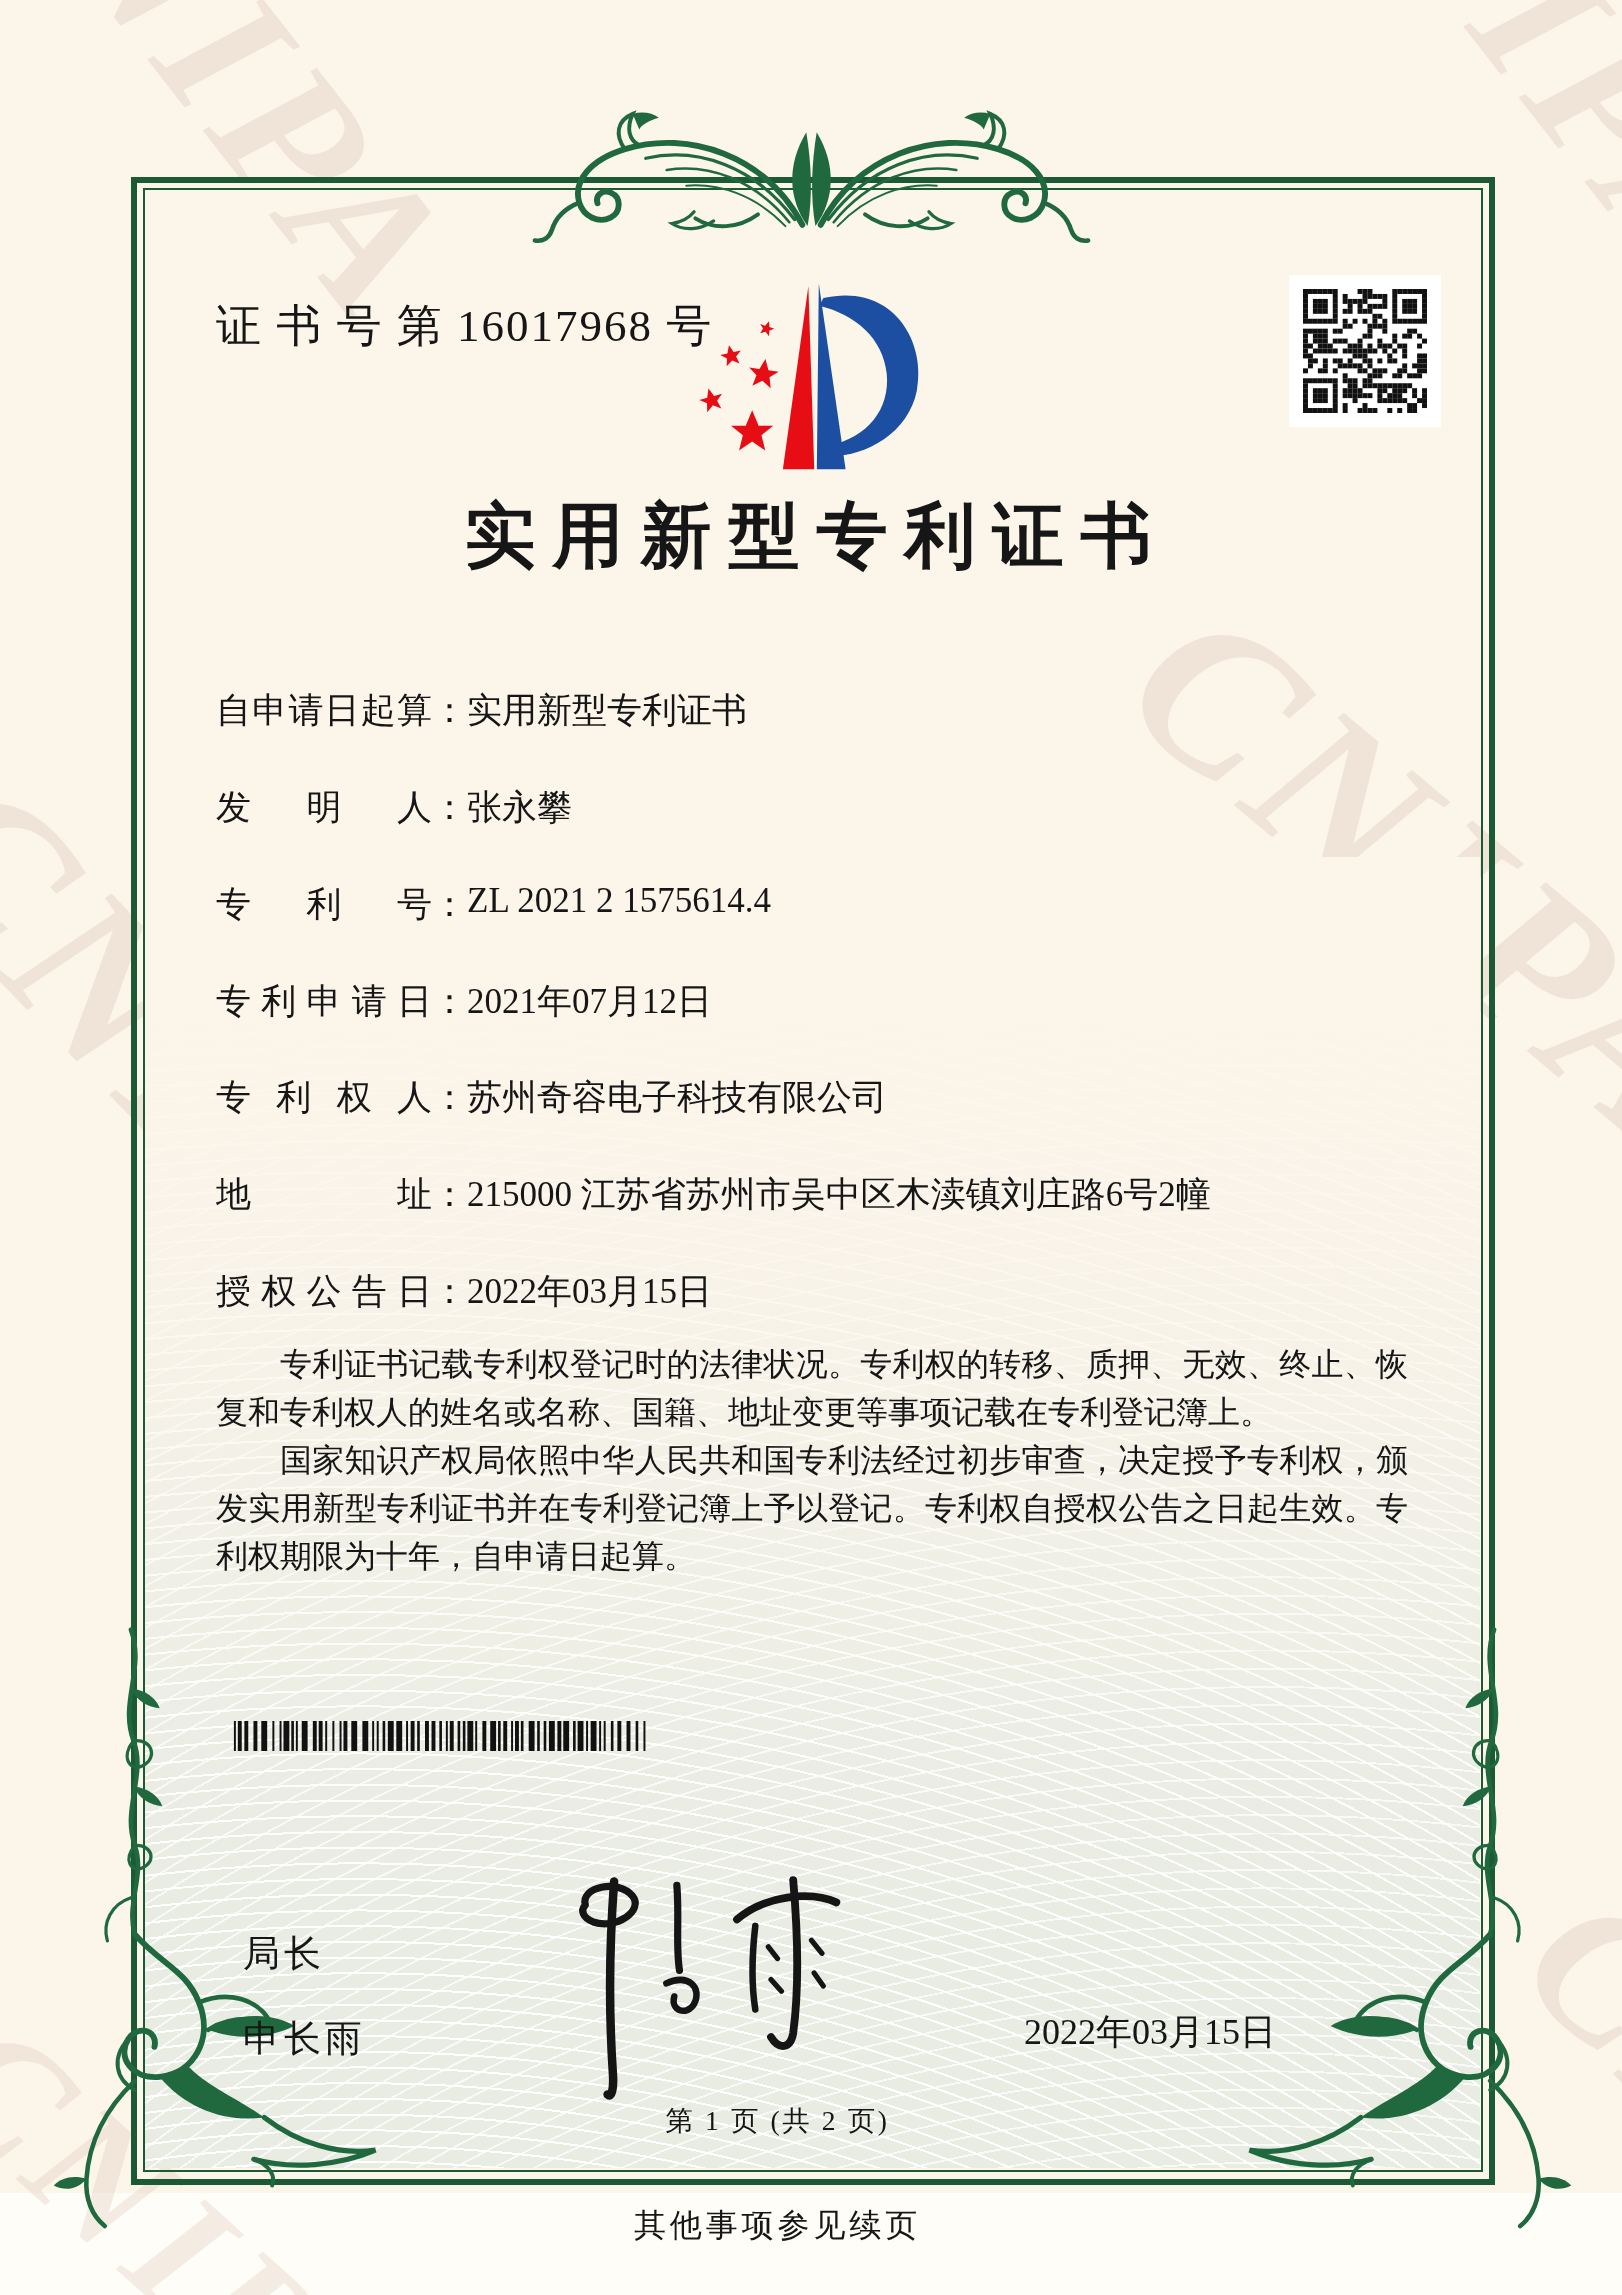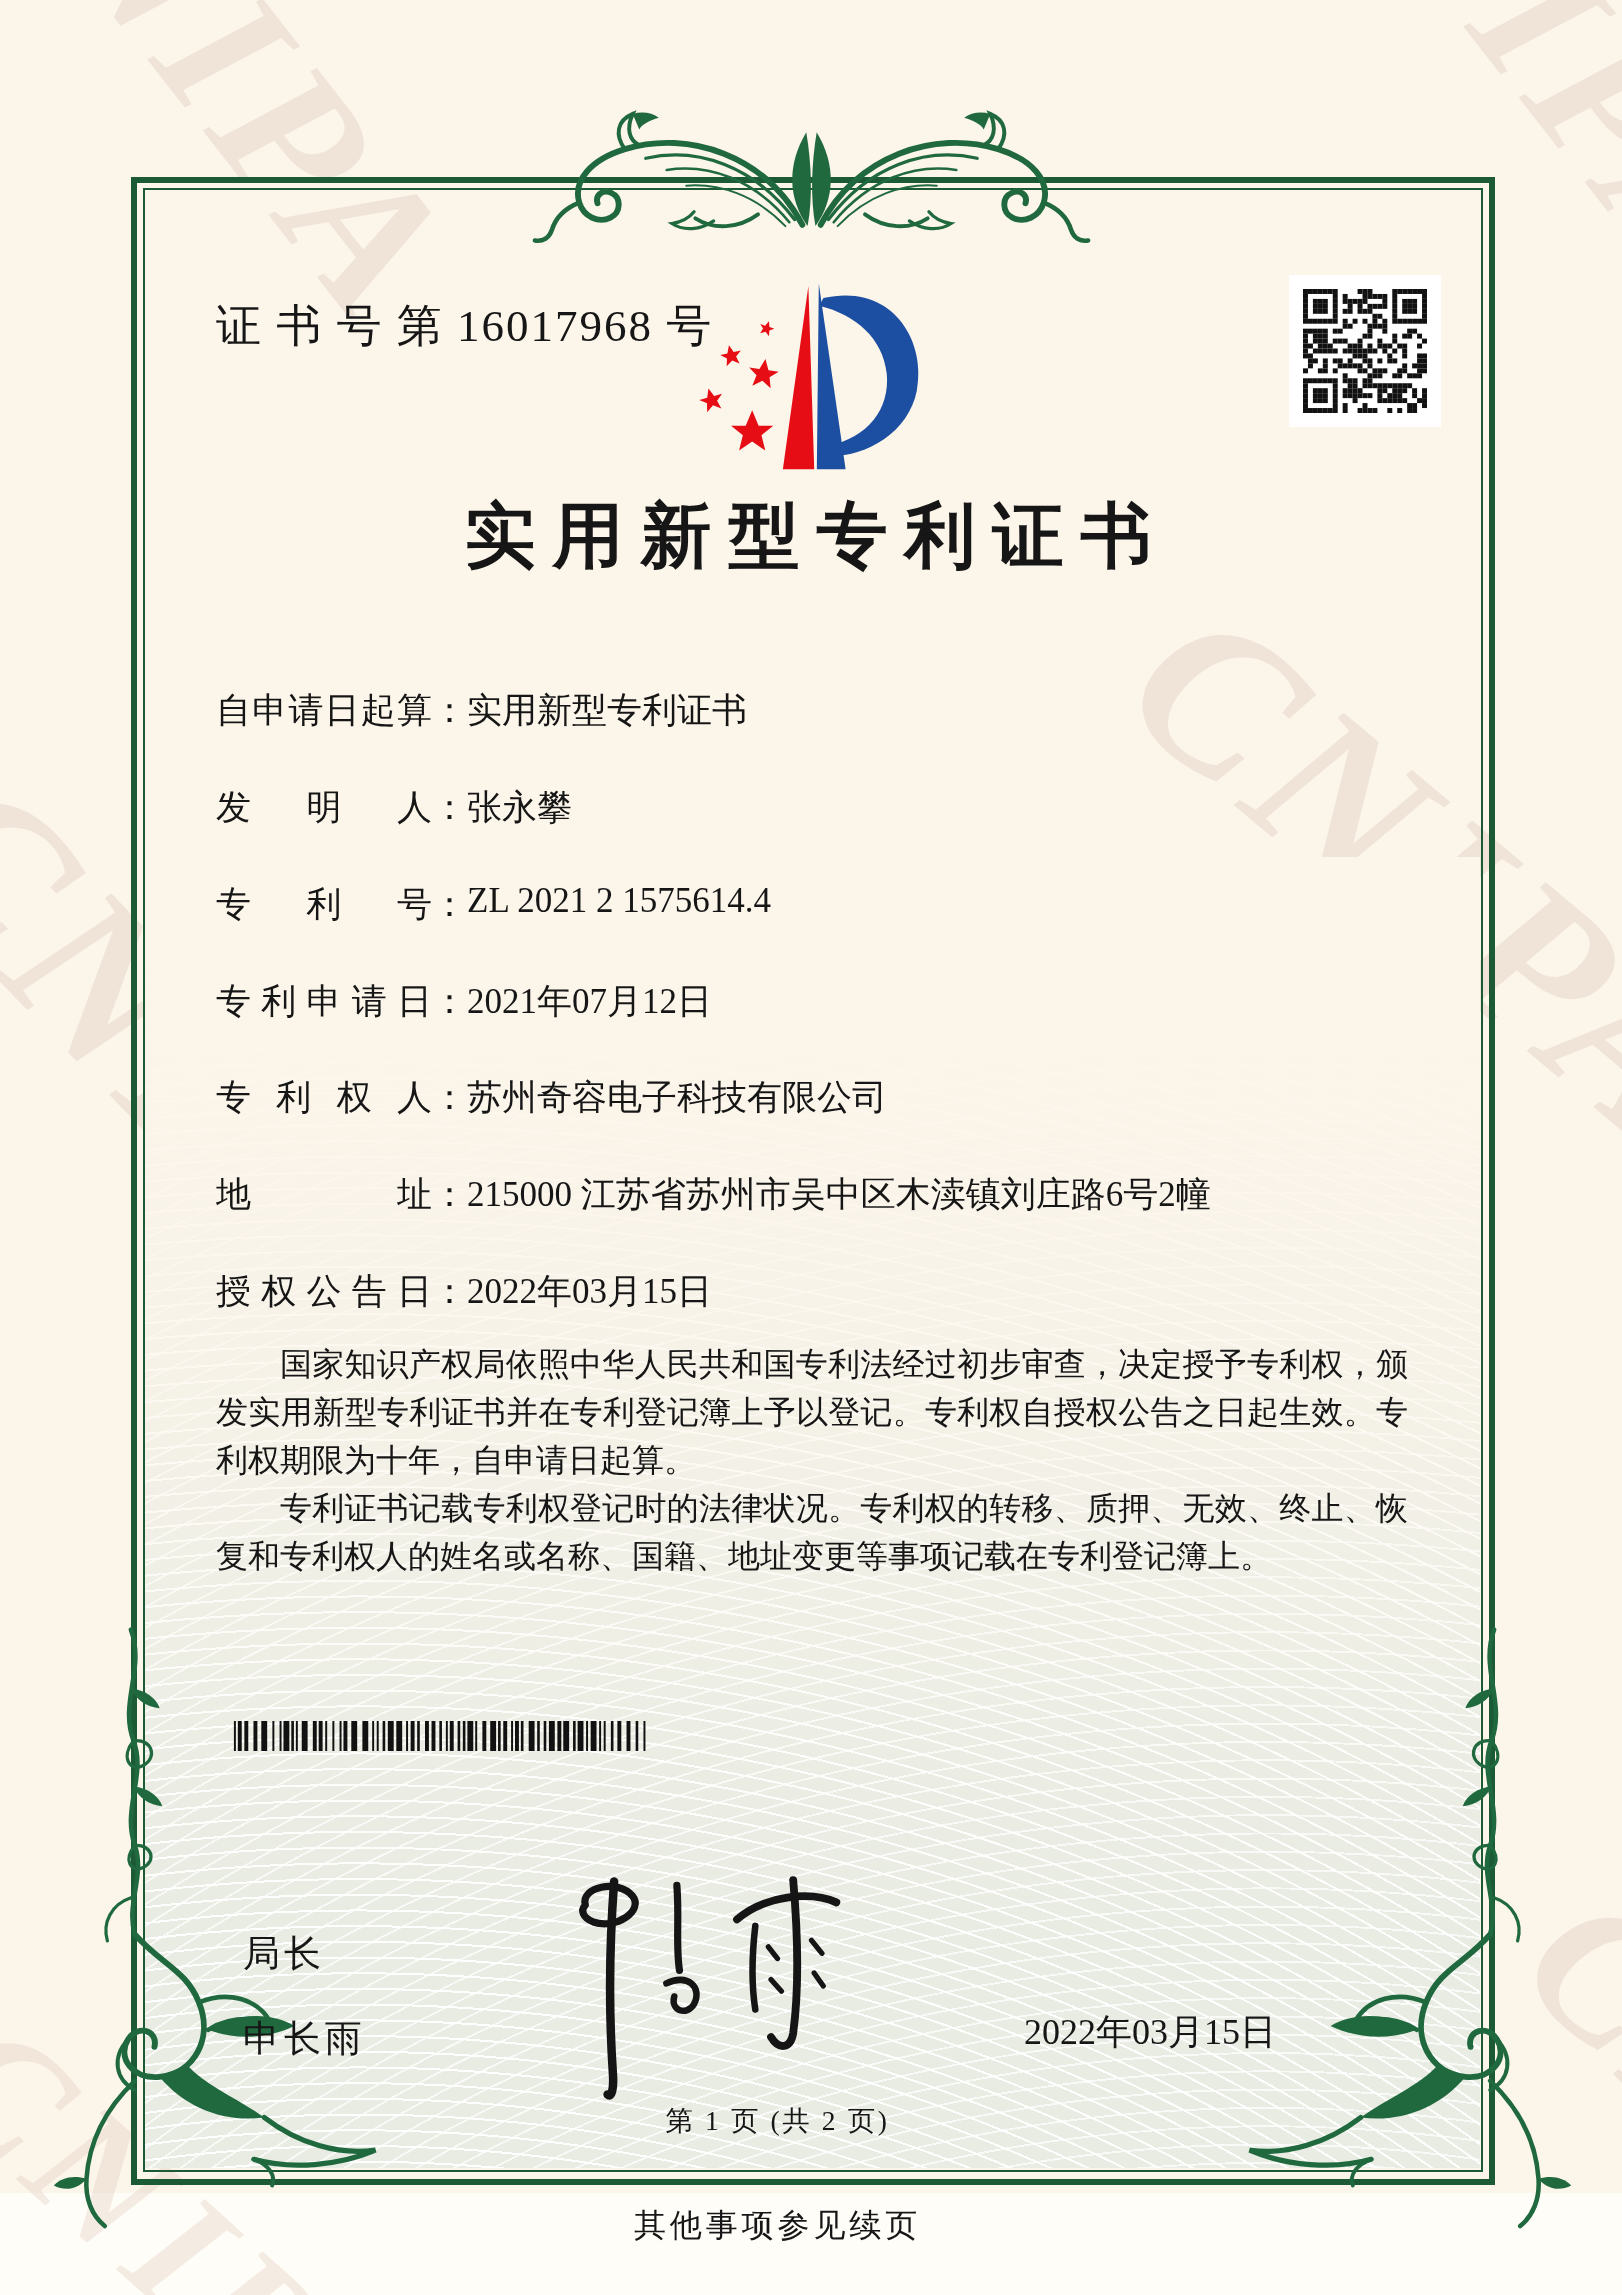--- a/index.html
+++ b/index.html
@@ -550,22 +550,22 @@
   <span class="flabel">专利权人</span><span class="fcolon">：</span><span class="fvalue">苏州奇容电子科技有限公司</span>
 </div>
 <div class="abs frow" style="top:1171px">
   <span class="flabel">地址</span><span class="fcolon">：</span><span class="fvalue">215000 江苏省苏州市吴中区木渎镇刘庄路6号2幢</span>
 </div>
 <div class="abs frow" style="top:1268px">
   <span class="flabel">授权公告日</span><span class="fcolon">：</span><span class="fvalue">2022年03月15日</span>
 </div>
 
 <div class="abs body-text content">
+  <p>专利证书记载专利权登记时的法律状况。专利权的转移、质押、无效、终止、恢复和专利权人的姓名或名称、国籍、地址变更等事项记载在专利登记簿上。</p>
   <p>国家知识产权局依照中华人民共和国专利法经过初步审查，决定授予专利权，颁发实用新型专利证书并在专利登记簿上予以登记。专利权自授权公告之日起生效。专利权期限为十年，自申请日起算。</p>
-  <p>专利证书记载专利权登记时的法律状况。专利权的转移、质押、无效、终止、恢复和专利权人的姓名或名称、国籍、地址变更等事项记载在专利登记簿上。</p>
 </div>
 
 <svg class="abs barcode content" id="barcode-svg" width="414" height="30" viewBox="0 0 632 46">
     <rect x="0" y="0" width="3" height="46" fill="#111"></rect>
     <rect x="6" y="0" width="6" height="46" fill="#111"></rect>
     <rect x="16" y="0" width="6" height="46" fill="#111"></rect>
     <rect x="30" y="0" width="6" height="46" fill="#111"></rect>
     <rect x="42" y="0" width="9" height="46" fill="#111"></rect>
     <rect x="59" y="0" width="3" height="46" fill="#111"></rect>
     <rect x="70" y="0" width="3" height="46" fill="#111"></rect>

